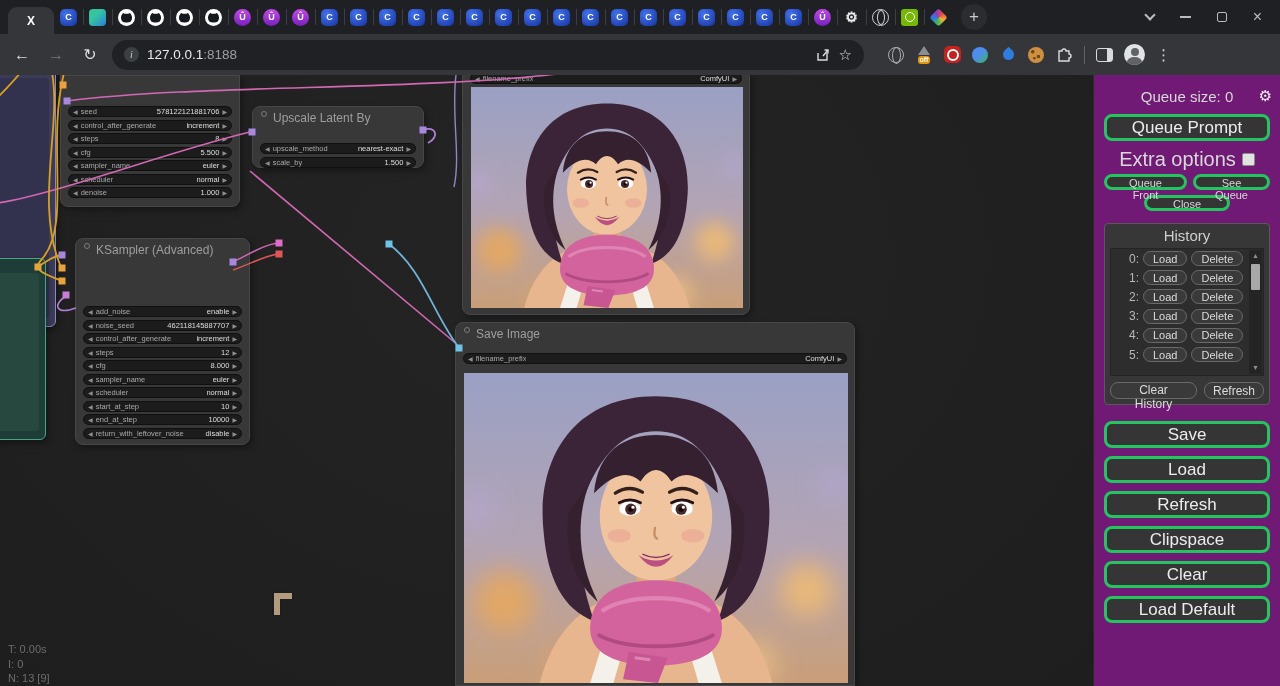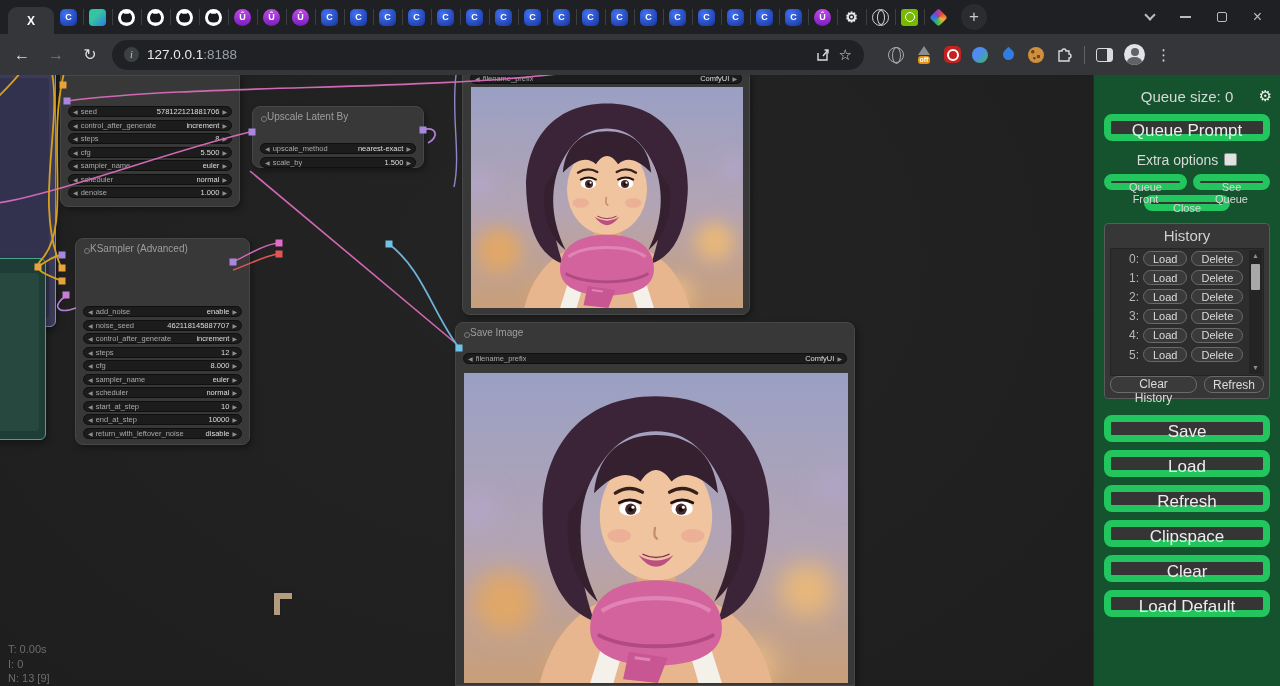--- a/index.html
+++ b/index.html
@@ -53,61 +53,61 @@
   .avatar{width:21px;height:21px;border-radius:50%;background:#e1e3e6;position:relative;overflow:hidden}
   .avatar::before{content:"";position:absolute;left:6.5px;top:4px;width:8px;height:8px;border-radius:50%;background:#5f6368}
   .avatar::after{content:"";position:absolute;left:3px;top:13px;width:15px;height:10px;border-radius:50%;background:#5f6368}
   .dots{color:#d8dadd;font-size:15px;letter-spacing:0}
   
   .content{display:flex;height:611px}
   .canvas{position:relative;width:1093px;height:611px;background:radial-gradient(ellipse at 50% 30%,#242424,#1e1e1e);overflow:hidden}
   .wires{position:absolute;left:0;top:0;z-index:3;pointer-events:none}
   .wires-below{z-index:1}
   .node{position:absolute;background:#383838;border:1px solid #474747;border-radius:8px;box-shadow:2px 3px 6px rgba(0,0,0,.35);z-index:2}
-  .nhead{position:absolute;top:4px;left:8px;display:flex;align-items:flex-end;font-size:10px;color:#9e9e9e;white-space:nowrap}
+  .nhead{position:absolute;top:4px;left:8px;display:flex;gap:6px;align-items:flex-start;font-size:12px;color:#9e9e9e;white-space:nowrap}
   .ndot{width:6px;height:6px;border:1.4px solid #7c7c7c;border-radius:50%}
   .widgets{position:absolute;left:7px;right:7px;display:flex;flex-direction:column;gap:2.5px}
   .widget{height:11px;background:#1c1c1c;border:1px solid #101010;border-radius:6px;display:flex;align-items:center;padding:0 4px;font-size:7.5px;color:#a8a8a8;white-space:nowrap}
   .warr{font-size:6px;color:#8f8f8f}
   .wlabel{margin-left:3px;overflow:hidden}
   .wval{margin-left:auto;margin-right:3px;color:#dedede}
   .preview{position:absolute;overflow:hidden;background:#2a2a2a}
   .preview svg{display:block}
   .ta-node{position:absolute;z-index:2;border-radius:6px;box-shadow:2px 3px 6px rgba(0,0,0,.35)}
   .prompt-node{left:-120px;top:-8px;width:176px;height:260px;background:#3c3c5a;border:1px solid #8a8ac2}
   .prompt-node .ta{position:absolute;left:6px;right:6px;top:10px;bottom:8px;background:#32324e;border-radius:4px;padding:4px 3px;overflow:hidden}
   .teal-node{left:-110px;top:183px;width:156px;height:182px;background:#1e3d36;border:1px solid #4aa38d}
   .teal-node .ta{position:absolute;left:6px;right:6px;top:14px;bottom:8px;background:#27483f;border-radius:4px;padding:4px 3px;overflow:hidden}
   .frag{font-family:"DejaVu Sans Mono",monospace;font-size:7px;line-height:11.5px;color:#e9e9d6;white-space:pre}
   .stats{position:absolute;left:8px;top:567px;font-size:11px;color:#6d6d6d;line-height:14.5px;z-index:2}
   
-  .sidebar{width:187px;height:611px;background:#14532d;border-left:1px solid #2a2a2a;padding:12px 10px 16px 10px;color:#ddd}
+  .sidebar{width:187px;height:611px;background:#701a75;border-left:1px solid #2a2a2a;padding:12px 10px 16px 10px;color:#ddd}
   .qrow{display:flex;align-items:center;justify-content:center;position:relative;height:18px}
   .qsize{font-size:15px;color:#d8d8d8}
   .qgear{position:absolute;right:-2px;top:0;color:#f0f0f0;font-size:15px}
-  .sbtn{display:block;background:#353535;border:7px solid #22c55e;border-radius:9px;color:#ececec;font-family:"Liberation Sans",sans-serif;text-align:center}
+  .sbtn{display:block;background:#353535;border:3px solid #22c55e;border-radius:9px;color:#ececec;font-family:"Liberation Sans",sans-serif;text-align:center}
   .qprompt{width:100%;height:27px;font-size:17px;border-radius:8px;margin-top:9px}
   .extra{display:flex;align-items:center;justify-content:center;gap:6px;margin-top:10px;height:17px}
-  .extra-label{font-size:14px;color:#d8d8d8}
+  .extra-label{font-size:20px;color:#d8d8d8}
   .chk{width:13px;height:13px;background:#e2e2e2;border:1px solid #8d8d8d;border-radius:2px}
   .duo{display:flex;gap:6px;margin-top:6px;justify-content:center}
   .ssm{height:16px;font-size:11px;border-radius:9px;padding:0 10px;color:#d8d8d8}
   .qfront{width:84px}.seeq{width:78px}
   .closeb{width:86px;margin:5px auto 0 auto}
   .history{margin-top:12px;border:1px solid #5a5a5a;border-radius:4px;background:#373737;padding:3px 5px 5px 5px}
   .htitle{text-align:center;font-size:15px;color:#cfcfcf;height:19px}
   .hlist-wrap{position:relative;background:#2d2d2d;border:1px solid #242424;height:128px;overflow:hidden;margin-top:2px}
   .hrow{display:flex;align-items:center;gap:4px;height:19.2px;padding-left:12px}
   .hidx{width:16px;text-align:right;font-size:12px;color:#b8b8b8}
   .hbtn{height:15px;font-size:11px;border-radius:8px;padding:0 9px;background:#3a3a3a;border:1px solid #6a6a6a;color:#dcdcdc;font-family:"Liberation Sans",sans-serif}
   .scroll{position:absolute;right:1px;top:1px;bottom:1px;width:13px;background:#242424;display:flex;flex-direction:column;align-items:center}
   .sarrow{font-size:7px;color:#8f8f8f;line-height:12px}
   .sthumb{width:9px;height:26px;background:#a8a8a8;border-radius:1px;margin-top:2px}
   .sarrow.down{margin-top:auto}
-  .hfoot{display:flex;justify-content:center;gap:7px;}
+  .hfoot{display:flex;justify-content:center;gap:7px;margin-top:6px}
   .hclear{padding:0 8px;height:17px;font-size:12px}
   .mainbtns{margin-top:16px;display:flex;flex-direction:column;gap:8px}
   .sbig{width:100%;height:27px;font-size:17px;border-radius:8px}
 </style>
 </head>
 <body>
 
 <svg width="0" height="0" style="position:absolute" aria-hidden="true">
   <defs>
     <linearGradient id="pbg" x1="0" y1="0" x2="0" y2="1">

